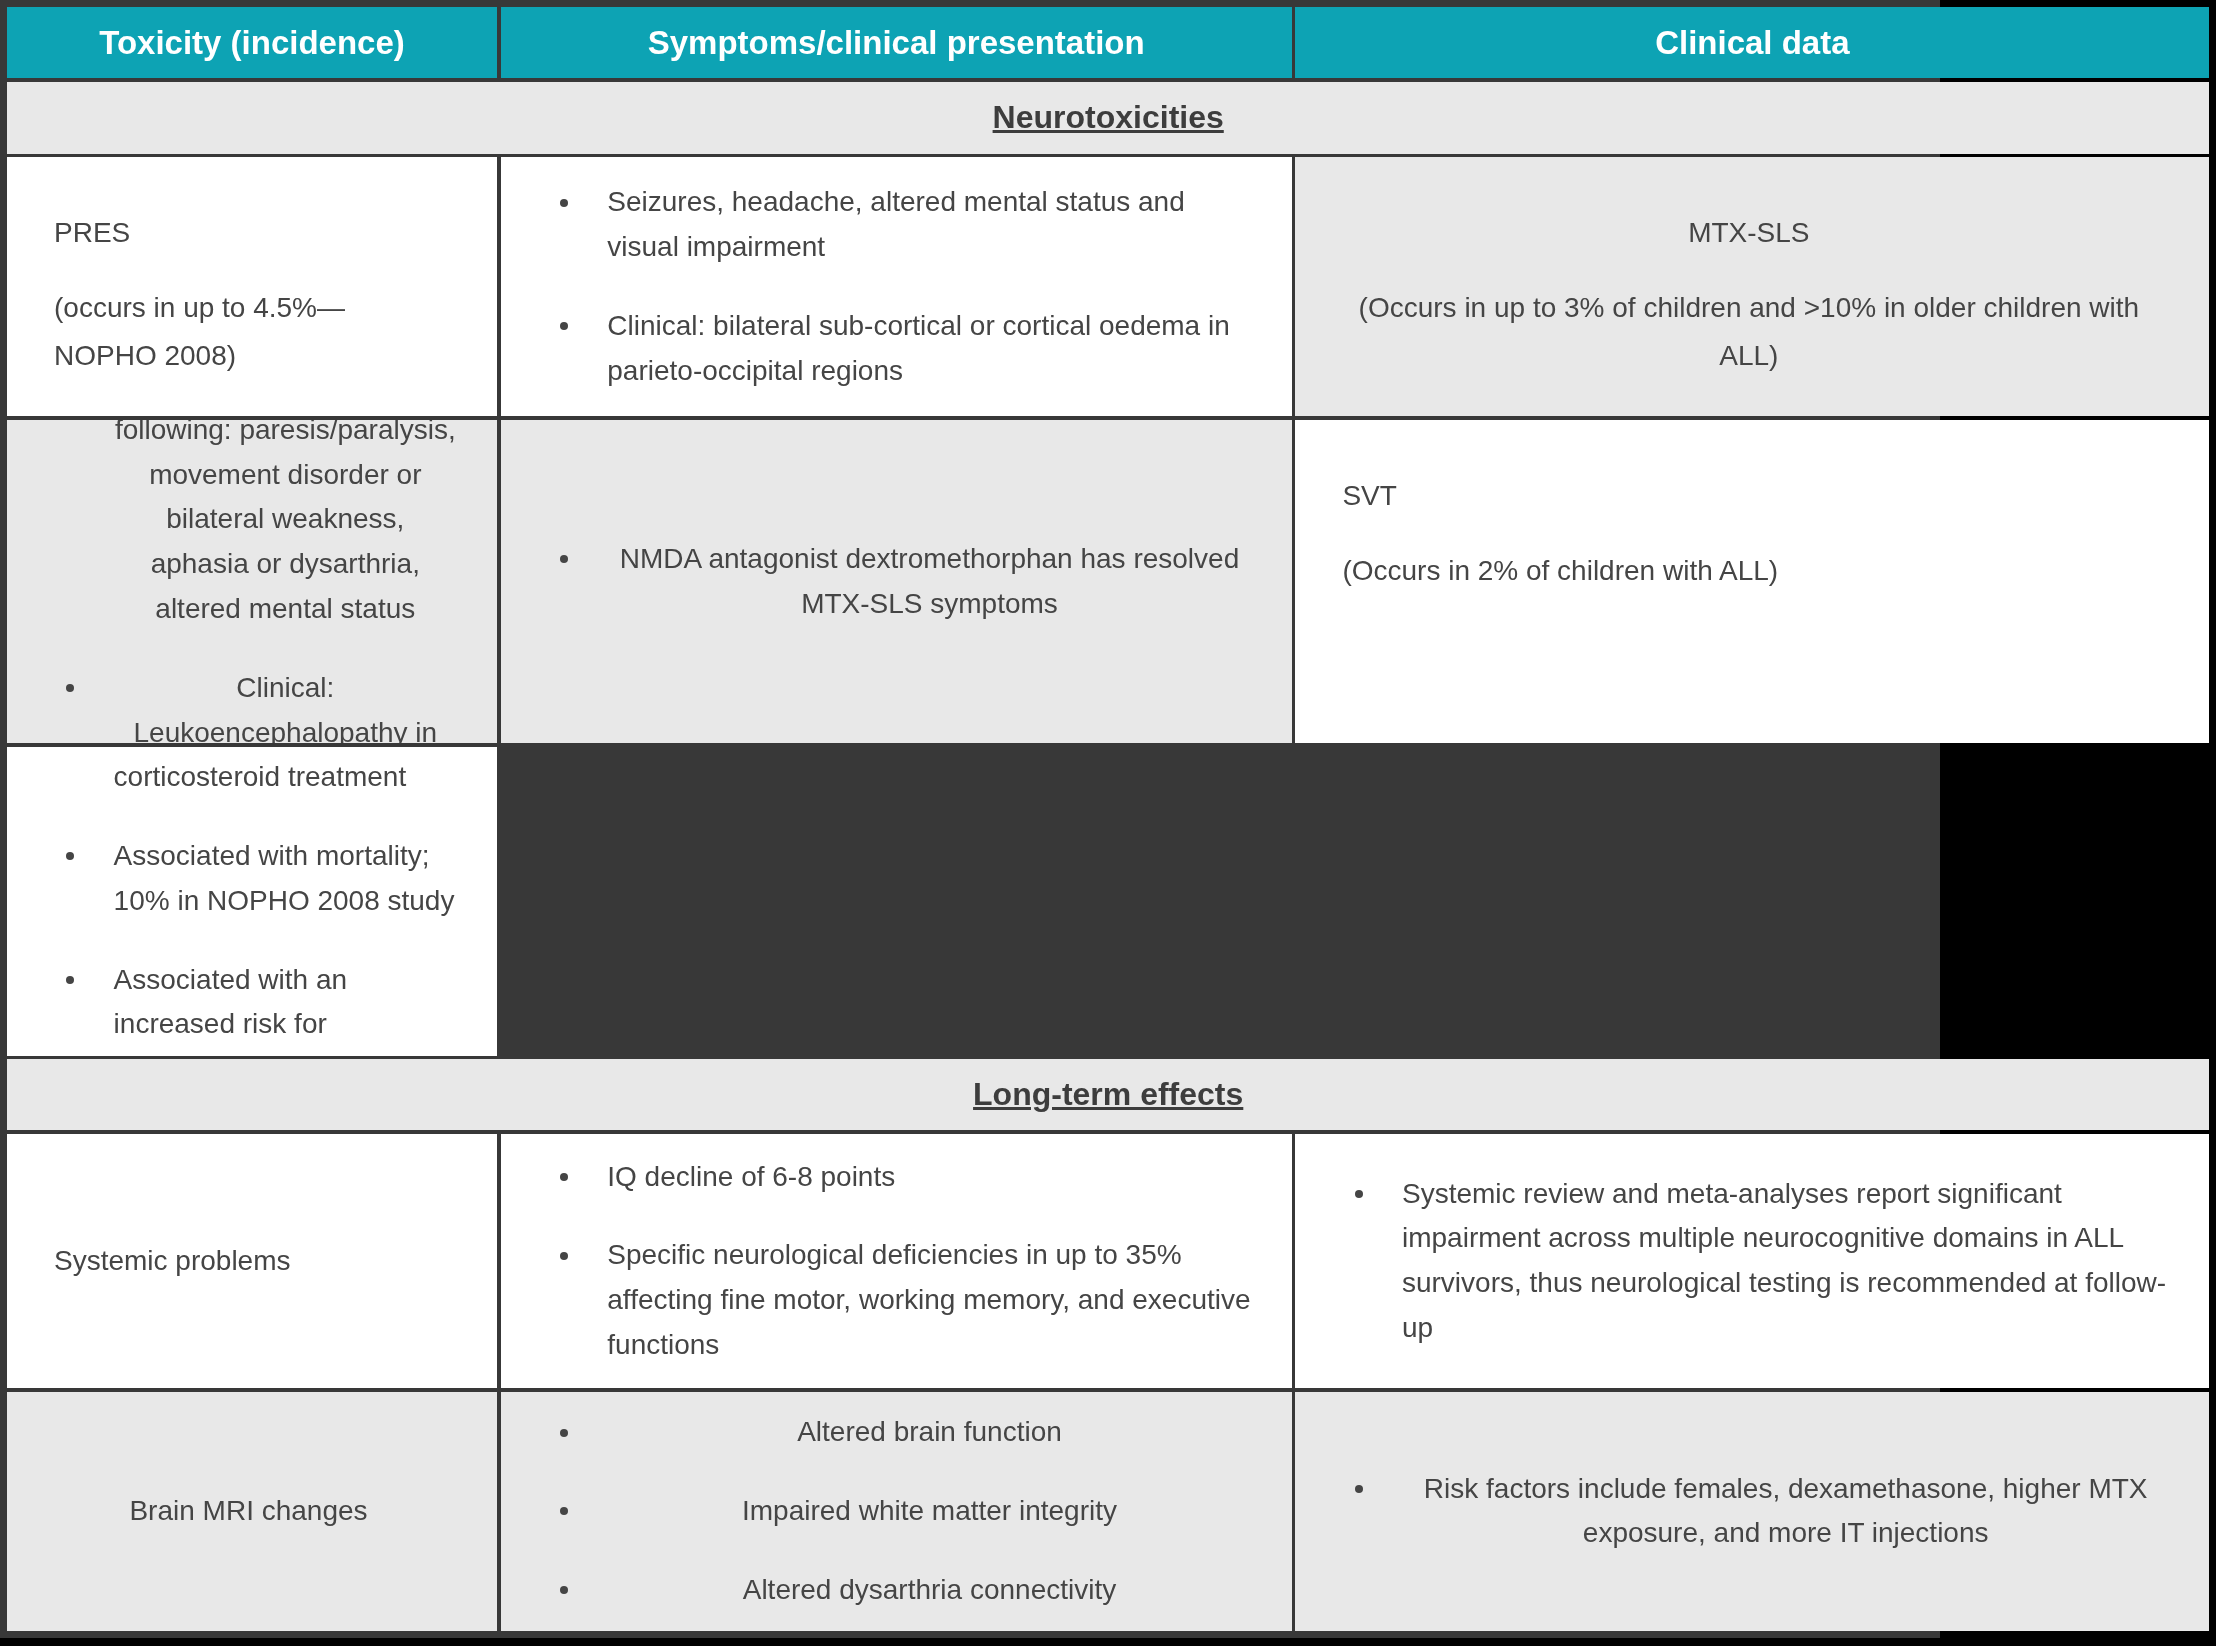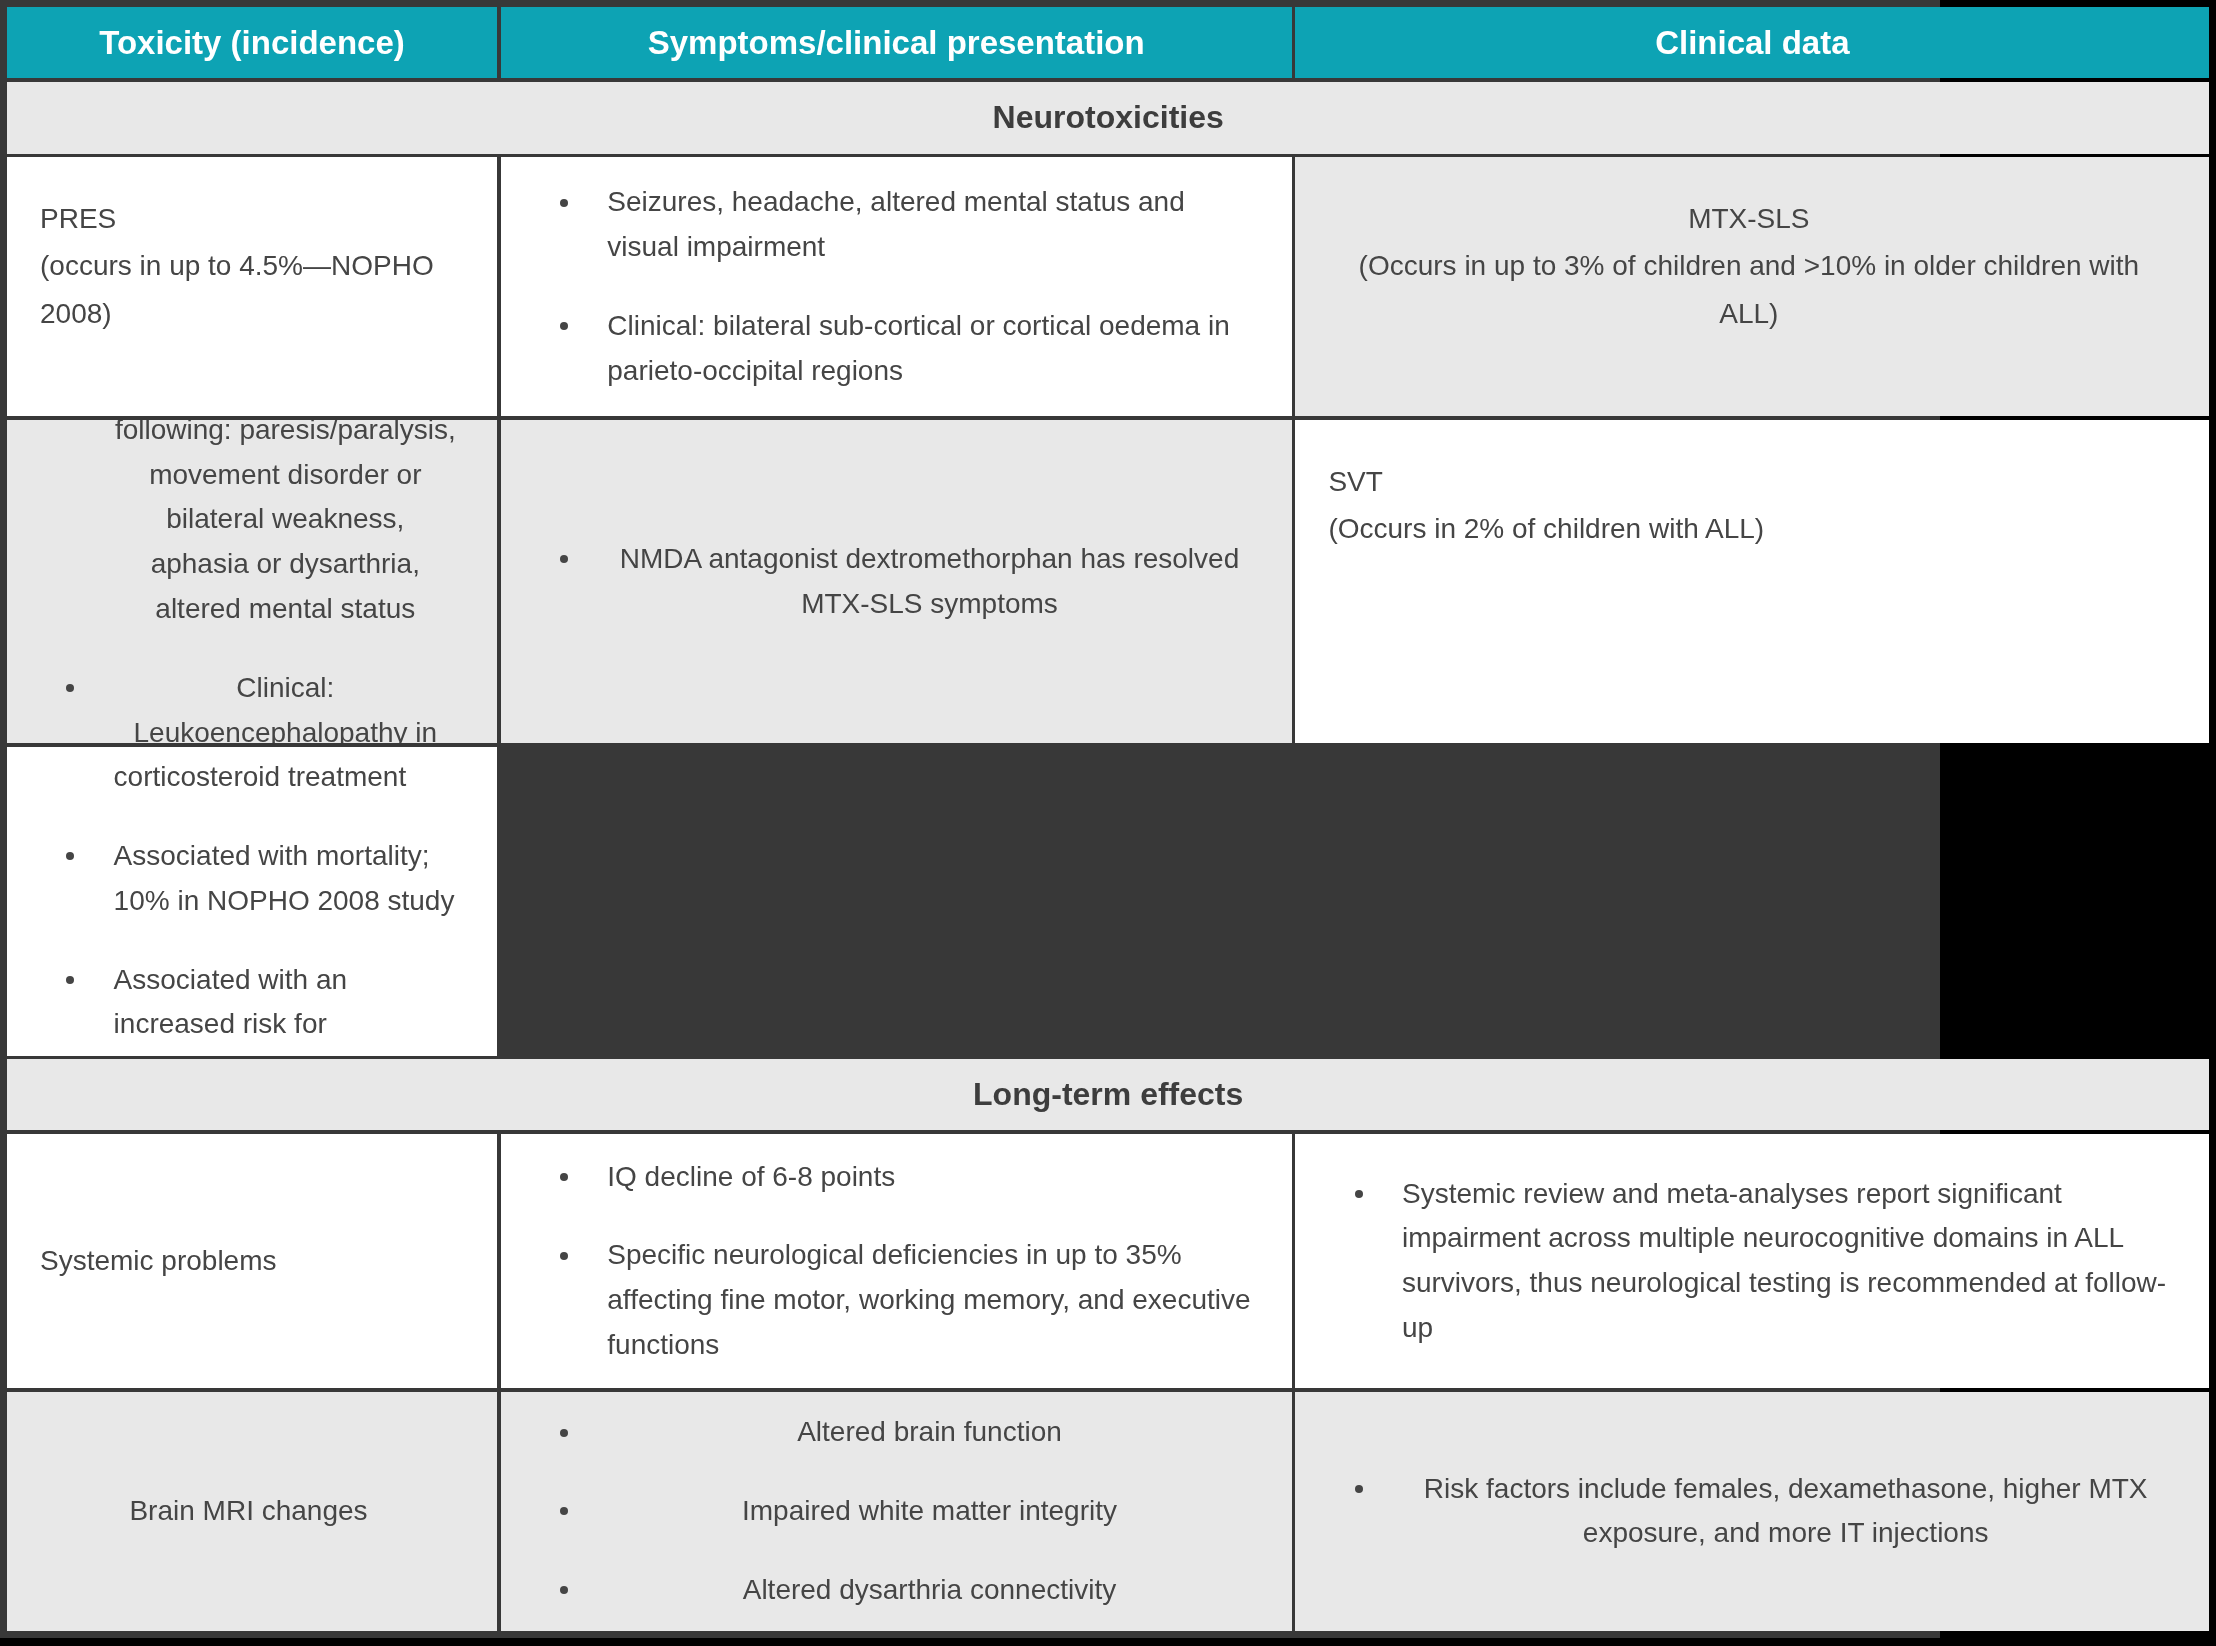--- a/index.html
+++ b/index.html
@@ -54,24 +54,25 @@
   .section {
     grid-column: 1 / -1;
     background: var(--shaded-row);
     font-weight: bold;
     font-size: 32px;
     align-items: center;
     justify-content: center;
     text-align: center;
     color: #3d3d3d;
     padding: 5.9px;
+    text-decoration: underline;
   }
   .shade { background: var(--shaded-row); text-align: center; }
   .label-top { justify-content: flex-start; padding-top: 40px; }
-  .cell p { margin: 0; }
+  .cell p { margin: 14px; }
   .incidence { margin-top: 46px; line-height: 1.72; }
   ul.bullets { list-style: none; margin: 0; padding: 0 0 0 20.6px; }
   ul.bullets li { position: relative; padding-left: 53px; }
   ul.bullets li + li { margin-top: 34px; }
   ul.bullets li::before {
     content: "";
     position: absolute;
     left: 5.9px;
     top: 18.4px;
     width: 8px;

